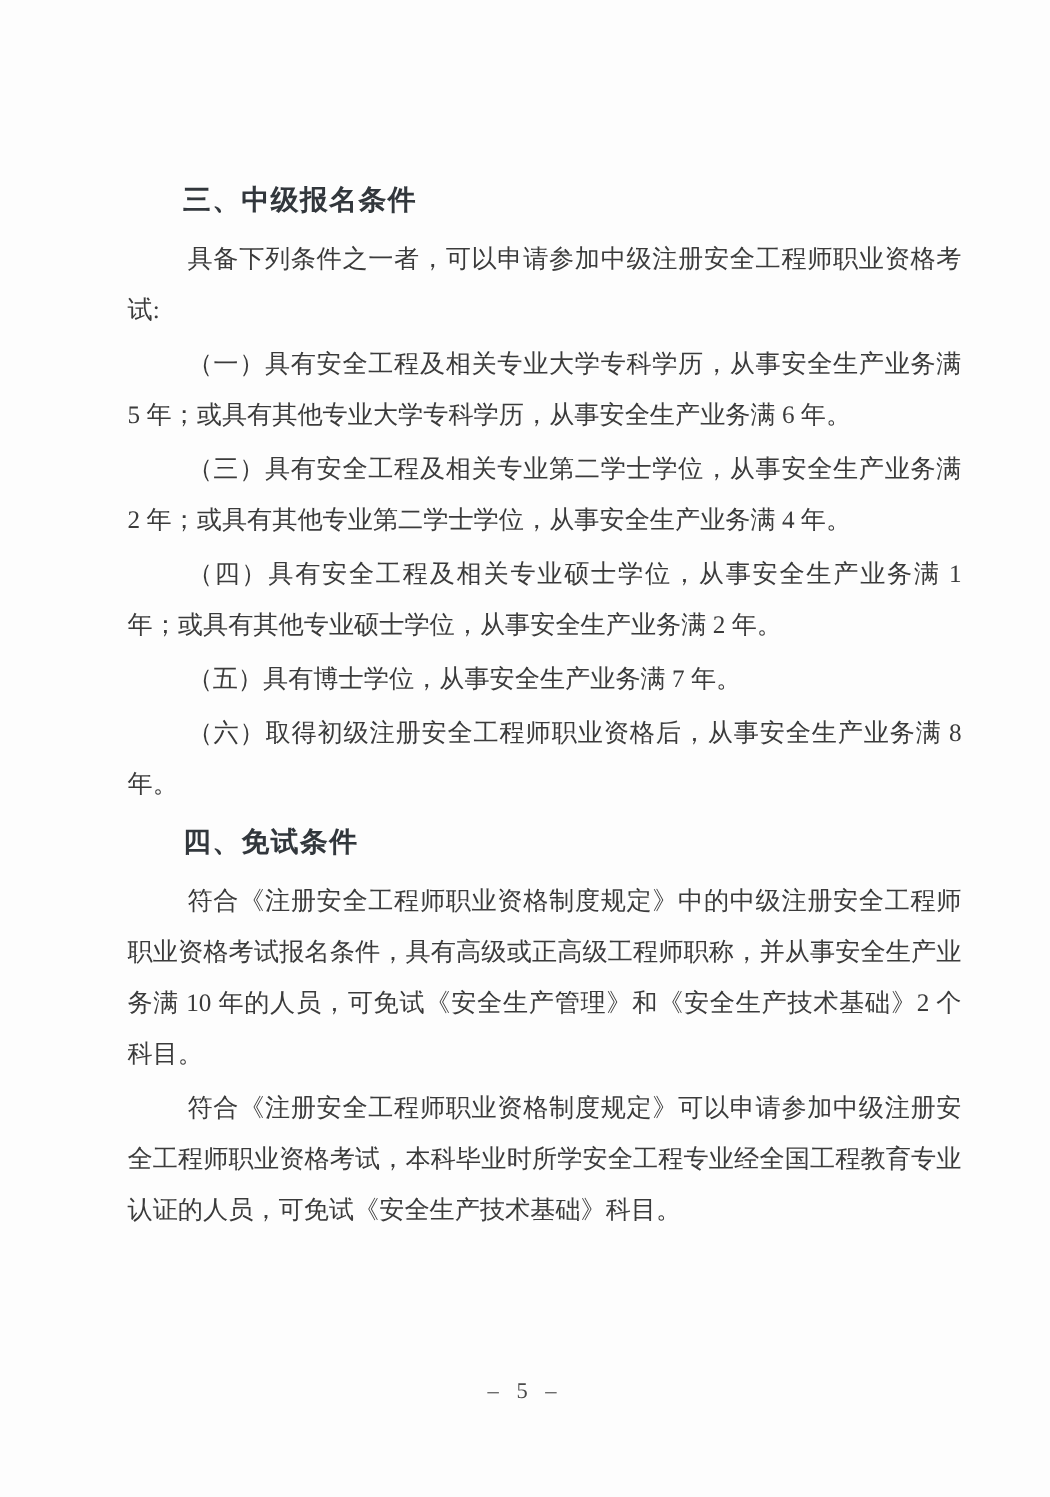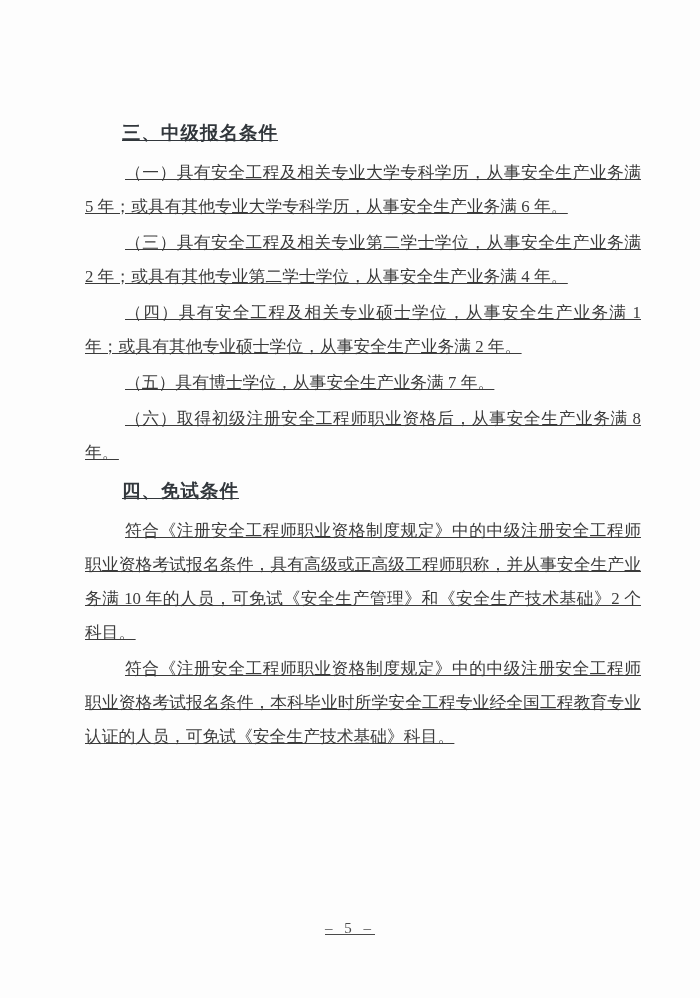--- a/index.html
+++ b/index.html
@@ -1,15 +1,15 @@
 <!DOCTYPE html>
 <html><head>
 <meta charset="utf-8">
 <style>
-  * { box-sizing: border-box; text-decoration: underline; }
+  * { box-sizing: border-box; }
   html, body {
     margin: 0;
     padding: 0;
     background: #fdfdfd;
     font-family: "Liberation Serif", "DejaVu Serif", serif;
   }
   .page {
     position: relative;
     width: 700px;
     height: 998px;
@@ -52,35 +52,36 @@
   }
 </style>
 </head>
 <body>
 
 <div class="page">
   <div class="content">
 
     <h2 class="heading">三、中级报名条件</h2>
 
+    <p class="para">具备下列条件之一者，可以申请参加中级注册安全工程师职业资格考试:</p>
 
     <p class="para">（一）具有安全工程及相关专业大学专科学历，从事安全生产业务满 5 年；或具有其他专业大学专科学历，从事安全生产业务满 6 年。</p>
 
 
     <p class="para">（三）具有安全工程及相关专业第二学士学位，从事安全生产业务满 2 年；或具有其他专业第二学士学位，从事安全生产业务满 4 年。</p>
 
     <p class="para">（四）具有安全工程及相关专业硕士学位，从事安全生产业务满 1 年；或具有其他专业硕士学位，从事安全生产业务满 2 年。</p>
 
     <p class="para">（五）具有博士学位，从事安全生产业务满 7 年。</p>
 
     <p class="para">（六）取得初级注册安全工程师职业资格后，从事安全生产业务满 8 年。</p>
 
     <h2 class="heading">四、免试条件</h2>
 
     <p class="para">符合《注册安全工程师职业资格制度规定》中的中级注册安全工程师职业资格考试报名条件，具有高级或正高级工程师职称，并从事安全生产业务满 10 年的人员，可免试《安全生产管理》和《安全生产技术基础》2 个科目。</p>
 
-    <p class="para">符合《注册安全工程师职业资格制度规定》中的中级注册安全工程师职业资格考试报名条件，本科毕业时所学安全工程专业经全国工程教育专业认证的人员，可免试《安全生产技术基础》科目。</p>
+    <p class="para">符合《注册安全工程师职业资格制度规定》可以申请参加中级注册安全工程师职业资格考试，本科毕业时所学安全工程专业经全国工程教育专业认证的人员，可免试《安全生产技术基础》科目。</p>
 
 
   </div>
 
   <div class="footer">– 5 –</div>
 </div>
 
 </body></html>

